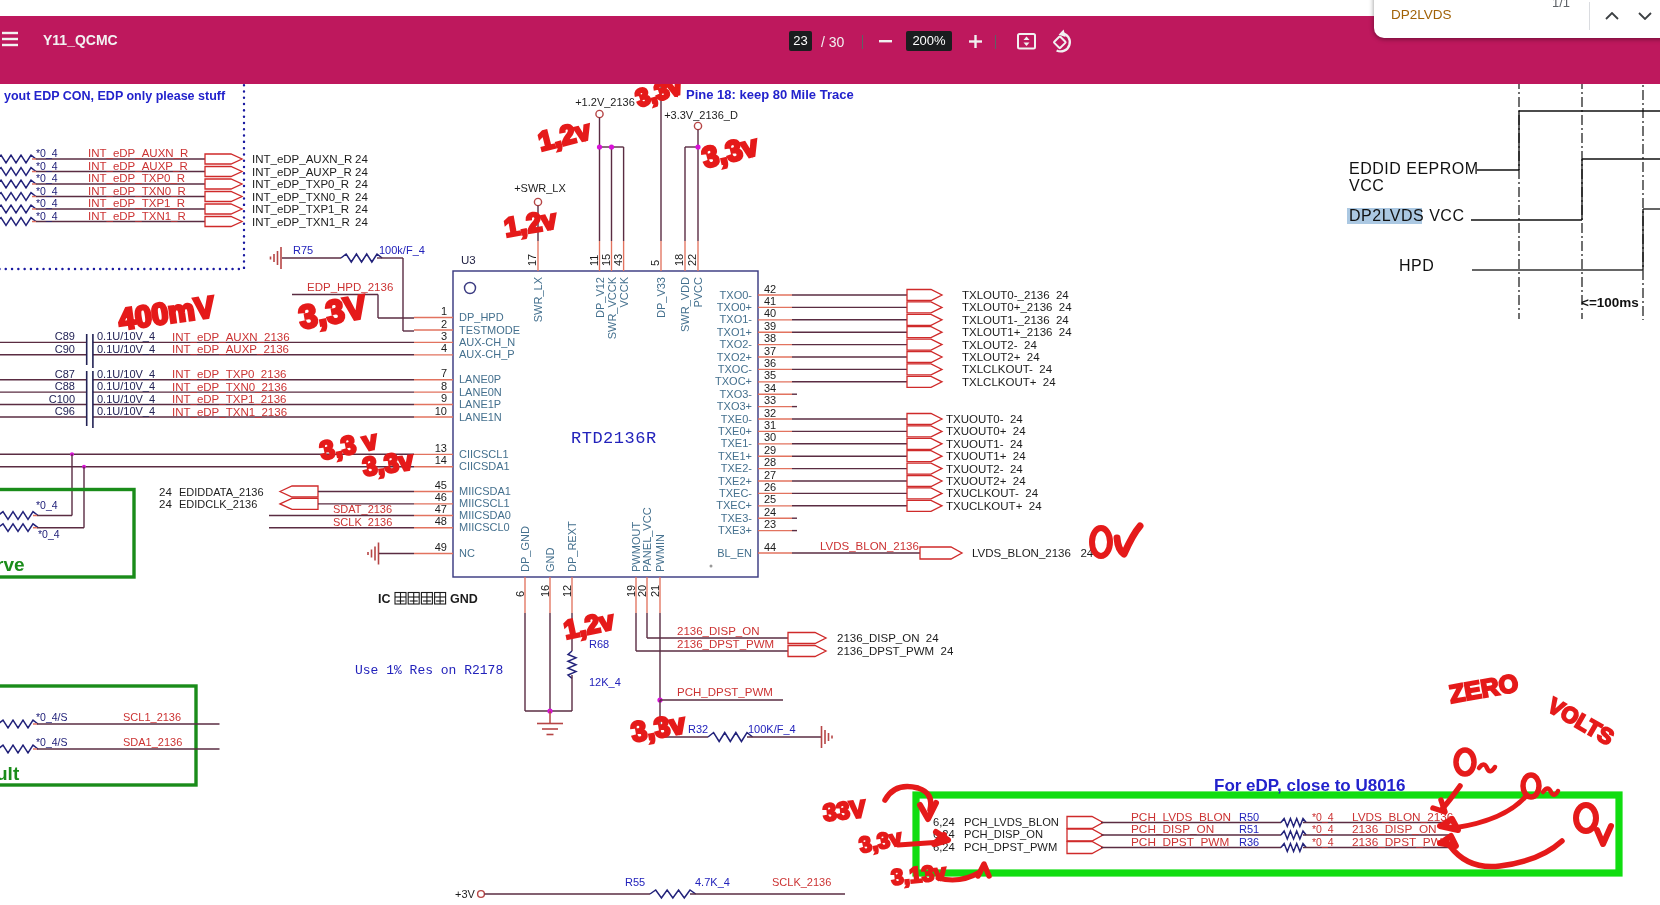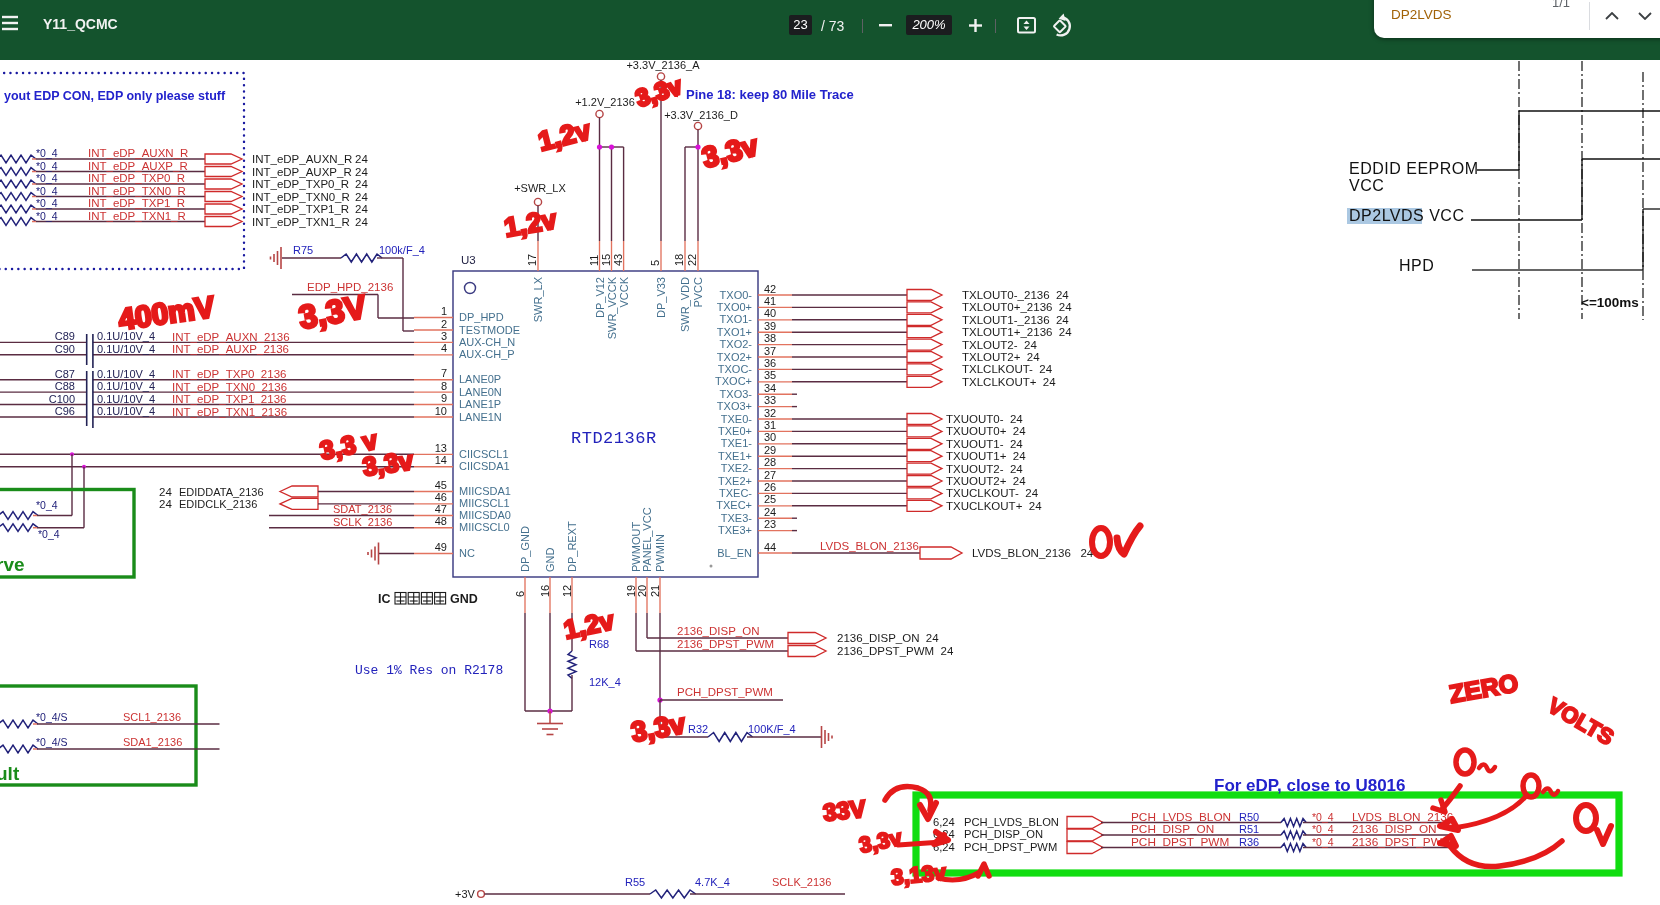--- a/index.html
+++ b/index.html
@@ -1,16 +1,16 @@
 <!DOCTYPE html>
 <html><head><meta charset="utf-8">
 <style>
   html,body{margin:0;padding:0;width:1660px;height:905px;overflow:hidden;background:#fff;
     font-family:"Liberation Sans",sans-serif;}
-  #toolbar{position:absolute;left:0;top:0;width:1660px;height:60px;background:#14532d;z-index:2;}
+  #toolbar{position:absolute;left:0;top:16px;width:1660px;height:68px;background:#be185d;z-index:2;}
   #toolbar .txt{position:absolute;color:#f2f2f2;font-size:14px;}
   .dbox{position:absolute;background:#1b1d1f;border-radius:2px;color:#fff;font-size:13px;
      text-align:center;line-height:20px;top:15px;height:20px;}
   #findbar{position:absolute;left:1374px;top:-14px;width:300px;height:52px;background:#fff;
      border-radius:10px;box-shadow:0 1px 5px rgba(0,0,0,.45);z-index:3;}
   #schem{position:absolute;left:0;top:0;z-index:1;}
 </style></head>
 <body>
 <svg id="schem" width="1660" height="905" viewBox="0 0 1660 905">
 <rect x="-40" y="73" width="284" height="196" fill="none" stroke="#1a1aa0" stroke-width="2.4" stroke-dasharray="0.1 6.2" stroke-linecap="round"></rect>
@@ -547,26 +547,26 @@
 <div id="toolbar">
   <svg width="24" height="24" style="position:absolute;left:1px;top:13px">
     <g stroke="#f2f2f2" stroke-width="2.4">
         <line x1="1" y1="4" x2="17" y2="4"></line>
     <line x1="1" y1="10" x2="17" y2="10"></line>
         <line x1="1" y1="16" x2="17" y2="16"></line>
       </g>
   </svg>
   <div class="txt" style="left:43px;top:15.5px;font-weight:bold;">Y11_QCMC</div>
   <div class="dbox" style="left:789px;width:23px;">23</div>
-  <div class="txt" style="left:821px;top:18px;color:#f1f1f1;">/ 73</div>
+  <div class="txt" style="left:821px;top:18px;color:#f1f1f1;">/ 30</div>
   <div style="position:absolute;left:862px;top:19px;width:1px;height:14px;background:#5e6164;"></div>
   <svg width="16" height="4" style="position:absolute;left:879px;top:24px">
       <rect width="13" height="2.4" fill="#f1f1f1"></rect>
     </svg>
-  <div class="dbox" style="left:906px;width:46px;font-style:italic;">200%</div>
+  <div class="dbox" style="left:906px;width:46px;">200%</div>
   <svg width="14" height="14" style="position:absolute;left:969px;top:19px">
      <g stroke="#f1f1f1" stroke-width="2.4">
         <line x1="6.5" y1="0" x2="6.5" y2="13"></line>
         <line x1="0" y1="6.5" x2="13" y2="6.5"></line>
       </g>
   </svg>
   <div style="position:absolute;left:995px;top:19px;width:1px;height:14px;background:#5e6164;"></div>
   <svg width="22" height="18" style="position:absolute;left:1017px;top:17px">
      <rect x="1" y="1" width="17" height="14.5" rx="1.5" fill="none" stroke="#f1f1f1" stroke-width="2"></rect>
      <path d="M9.5,3.5 l3,3.5 h-6 z" fill="#f1f1f1"></path>

